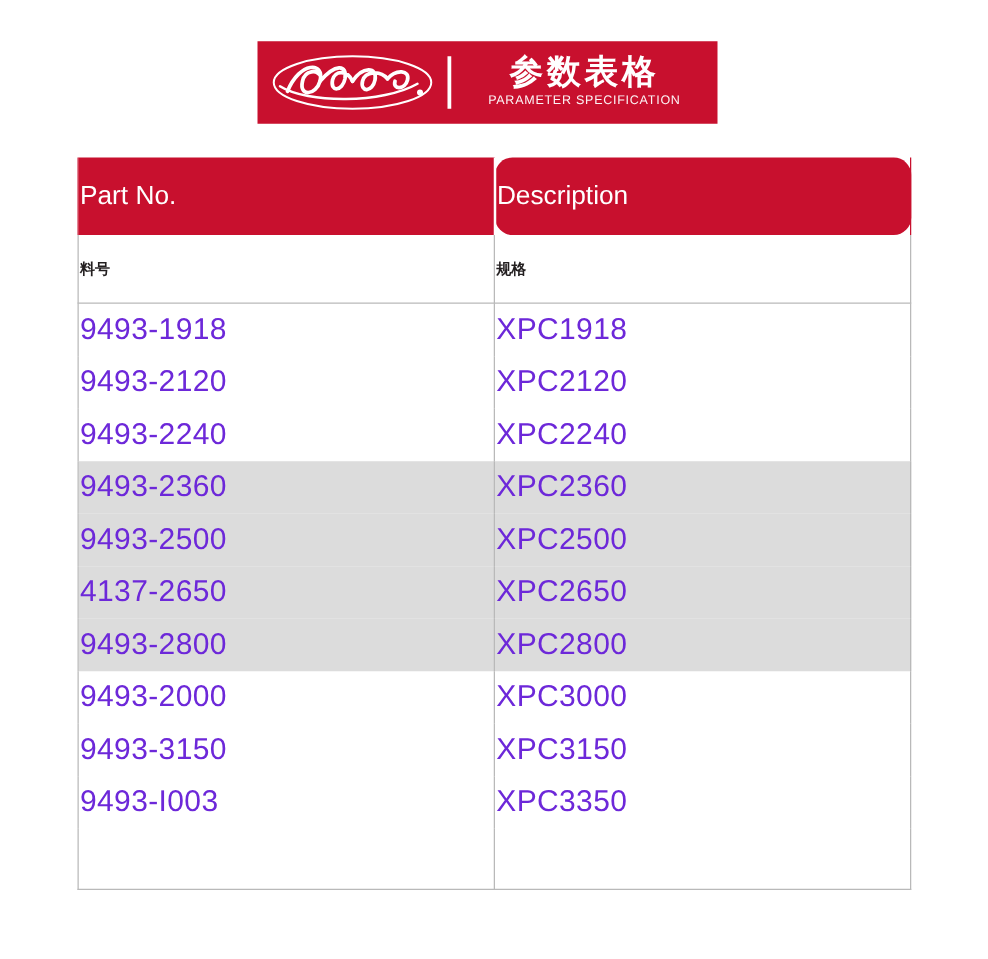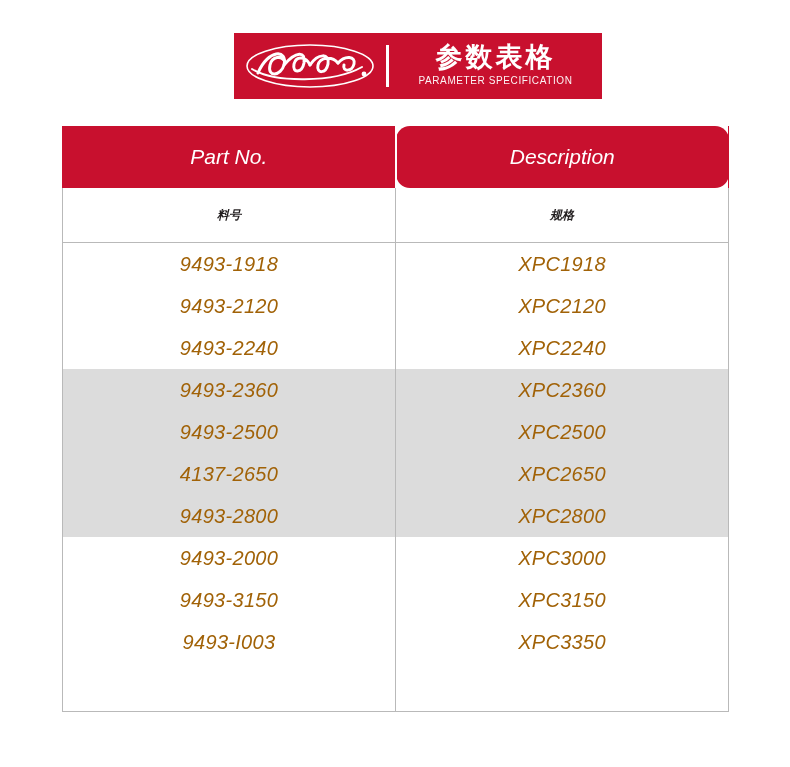--- a/index.html
+++ b/index.html
@@ -12,21 +12,21 @@
     height: 767px;
     font-family: "Liberation Sans", sans-serif;
     color: #231f20;
     position: relative;
     overflow: hidden;
   }
 
   
   .banner {
     position: absolute;
-    left: 234px;
+    left: 206px;
     top: 33px;
     width: 368px;
     height: 66px;
     background: #c8102e;
     display: flex;
     align-items: center;
   }
   .banner-logo {
     width: 152px;
     height: 66px;
@@ -79,23 +79,22 @@
   table.spec {
     border-collapse: collapse;
     width: 666px;
     table-layout: fixed;
   }
   table.spec col.c1 { width: 333px; }
   table.spec col.c2 { width: 333px; }
 
   table.spec th,
   table.spec td {
-    text-align: center;
+    text-align: left;
     vertical-align: middle;
-    font-style: italic;
   }
 
   
   .hdr-en th {
     background: #c8102e;
     color: #ffffff;
     font-size: 21px;
     font-weight: normal;
     height: 60px;
     border-left: 1px solid #c8102e;
@@ -112,25 +111,25 @@
     color: #231f20;
     font-size: 12px;
     font-weight: bold;
     height: 52px;
     border-bottom: 1px solid #b9b9b9;
     border-left: 1px solid #b9b9b9;
     border-right: 1px solid #b9b9b9;
   }
 
   tbody tr td {
-    font-size: 20px;
+    font-size: 24px;
     height: 40px;
     border-left: 1px solid #b9b9b9;
     border-right: 1px solid #b9b9b9;
-    color: #a16207;
+    color: #6d28d9;
     letter-spacing: 0.3px;
   }
   tbody tr.shade td {
     background: #dcdcdc;
     margin-top: 20px;
   }
   tbody tr.spacer td {
     height: 46px;
     border-bottom: 1px solid #b9b9b9;
   }

